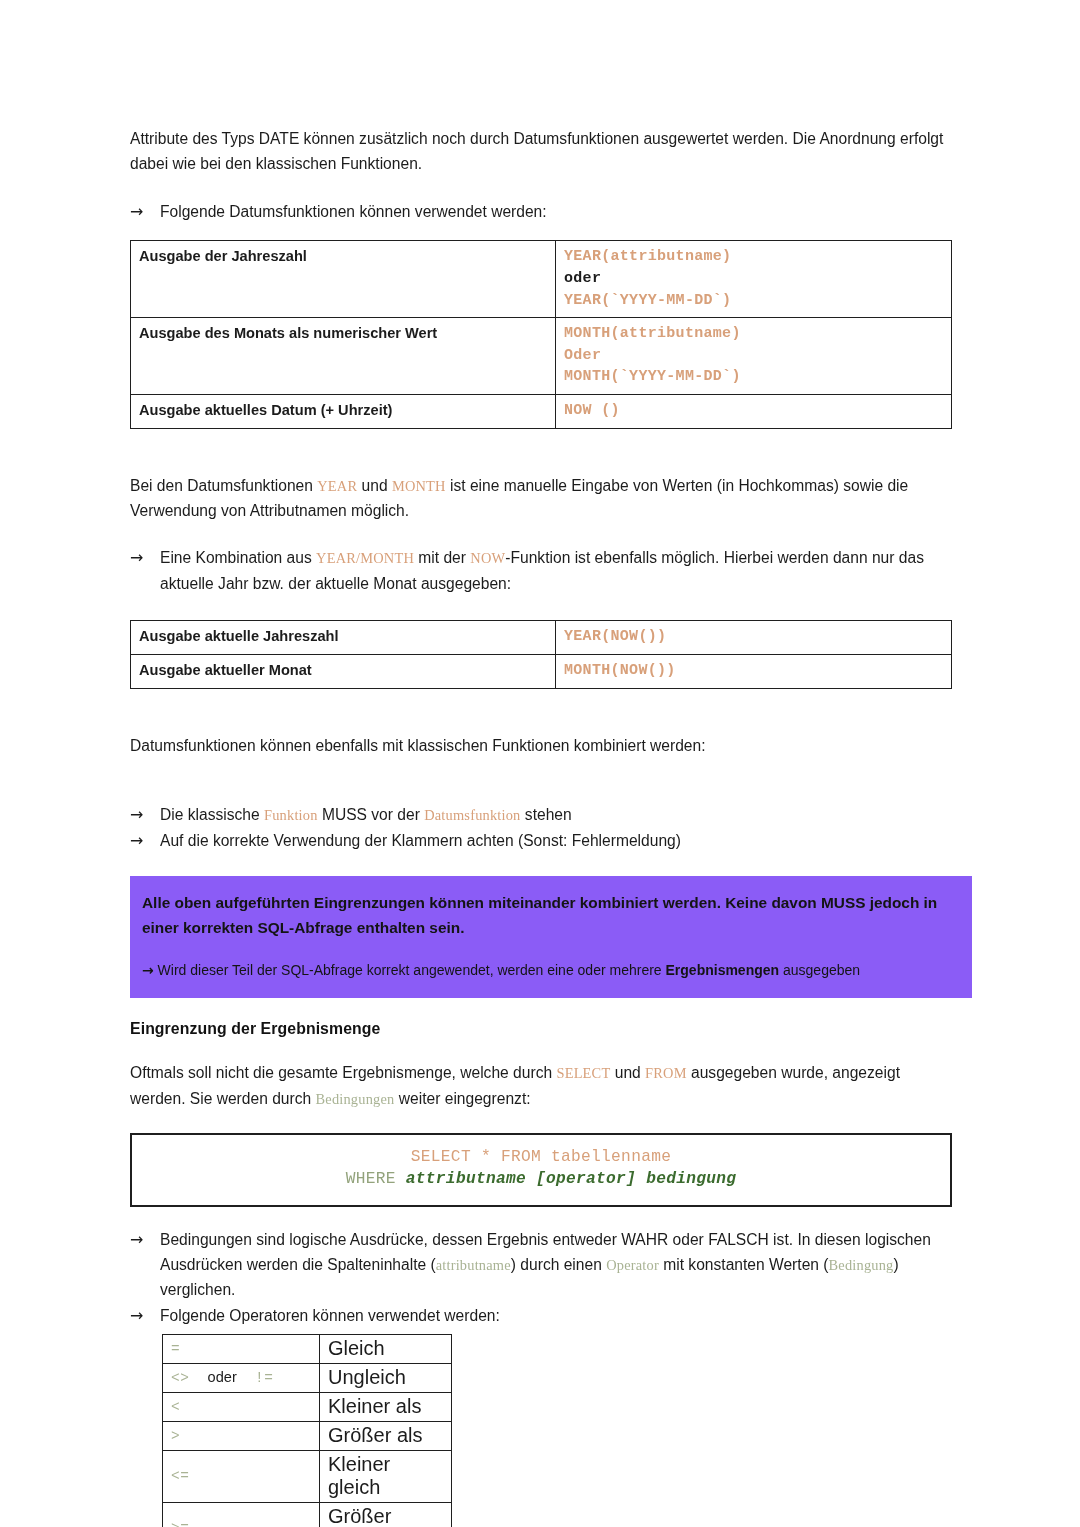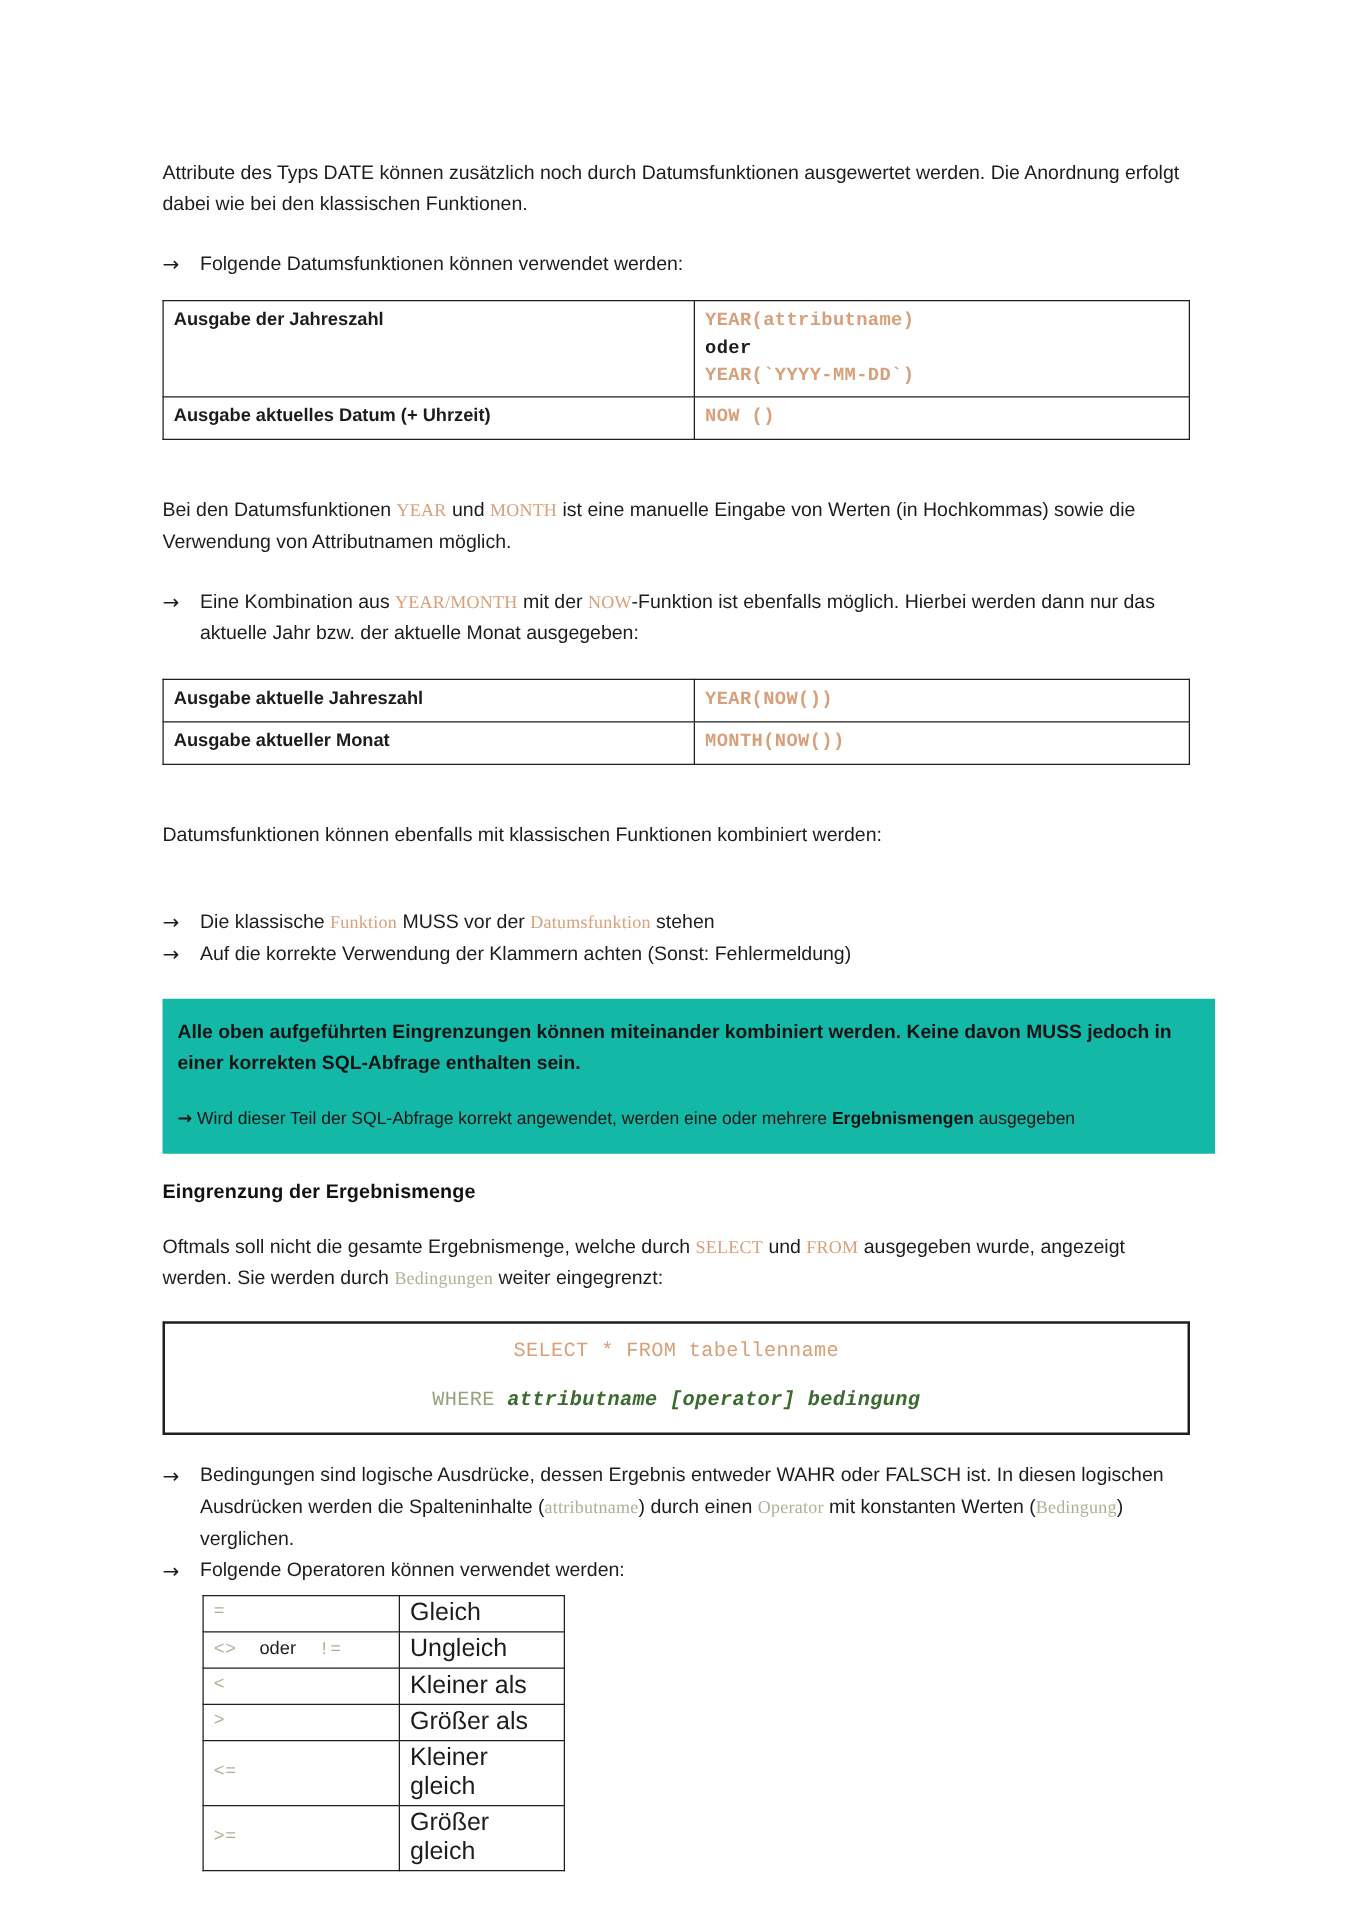--- a/index.html
+++ b/index.html
@@ -155,27 +155,27 @@
   .codebox.multi {
     padding: 12px 0 14px 0;
     text-align: center;
   }
   .codebox.multi .line {
     font-size: 16.2px;
     letter-spacing: .3px;
     white-space: pre;
     line-height: 1.35;
   }
-  .codebox.multi .line2 { margin-top: 17px; }
+  .codebox.multi .line2 { }
   .bold { font-weight: bold; }
   .bolditalic { font-weight: bold; font-style: italic; }
 
   
   .callout {
-    background: #14b8a6;
+    background: #8b5cf6;
     width: 842px;
     box-sizing: border-box;
     padding: 14px 12px 16px 12px;
     margin-left: 0;
     border: 0;
   }
   .callout .cline {
     font-size: 15.4px;
     line-height: 1.64;
     color: #141414;
@@ -213,20 +213,28 @@
       <tbody>
         <tr>
           <td class="lbl">Ausgabe der Jahreszahl</td>
           <td class="code">
             <div class="c-orange">YEAR(attributname)</div>
             <div class="c-black">oder</div>
             <div class="c-orange">YEAR(`YYYY-MM-DD`)</div>
           </td>
         </tr>
         <tr>
+          <td class="lbl">Ausgabe des Monats als numerischer Wert</td>
+          <td class="code">
+            <div class="c-orange">MONTH(attributname)</div>
+            <div class="c-orange">Oder</div>
+            <div class="c-orange">MONTH(`YYYY-MM-DD`)</div>
+          </td>
+        </tr>
+        <tr>
           <td class="lbl">Ausgabe aktuelles Datum (+ Uhrzeit)</td>
           <td class="code">
             <div class="c-orange">NOW ()</div>
           </td>
         </tr>
       </tbody>
     </table>
 
     <div class="gap-lg"></div>
     <div style="height:14px"></div>

